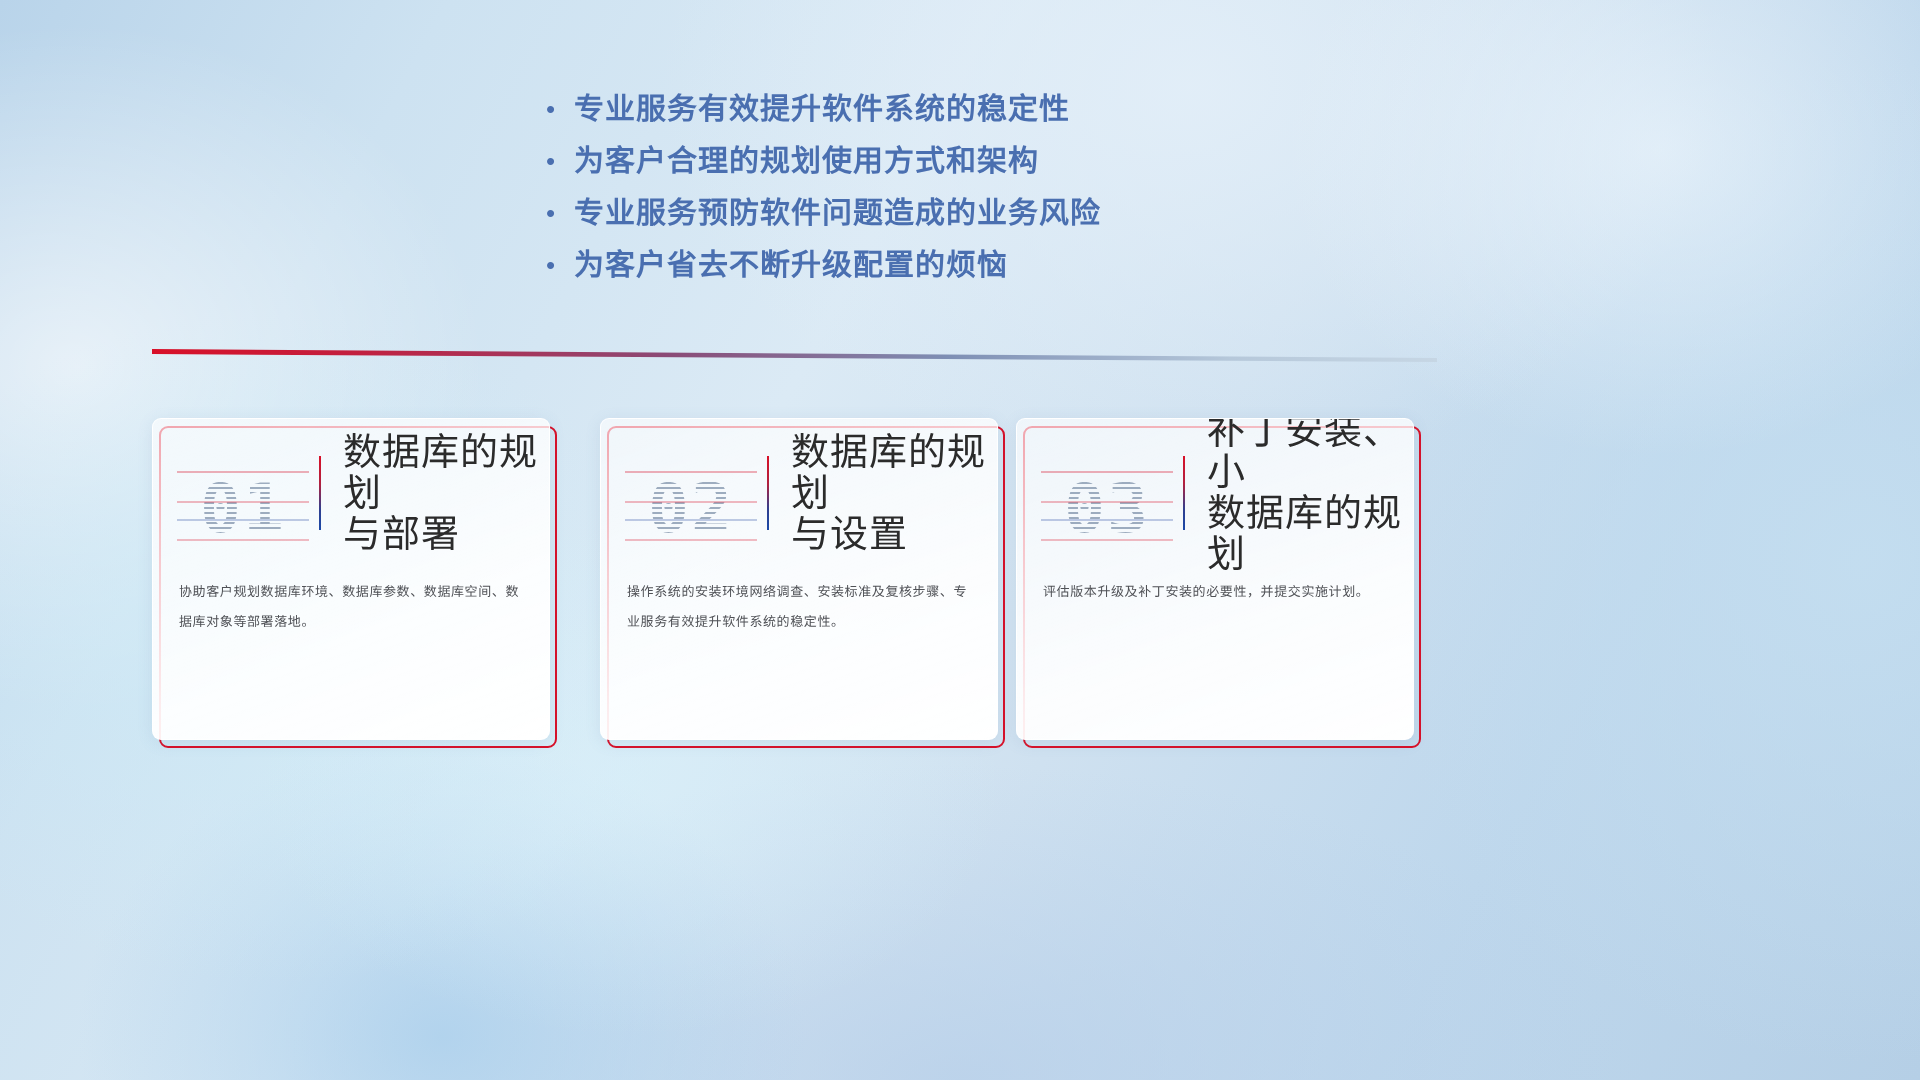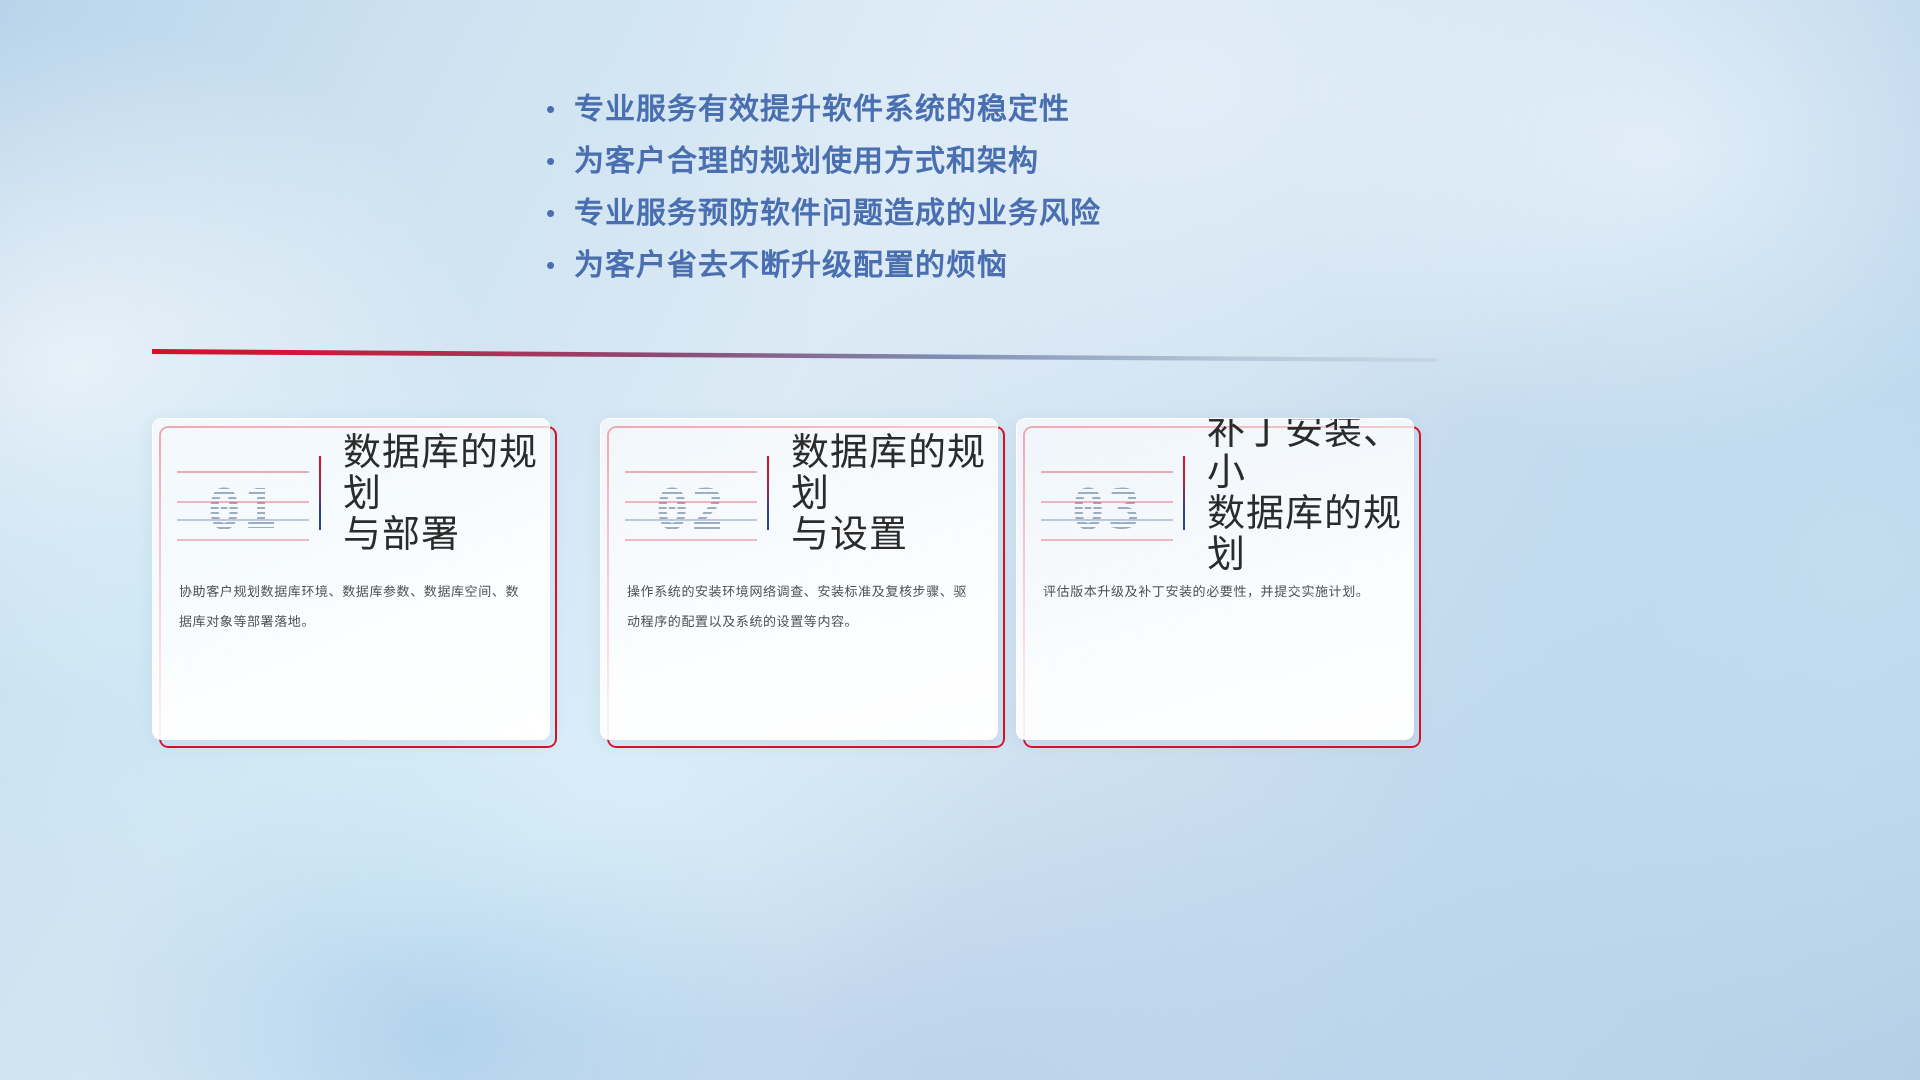--- a/index.html
+++ b/index.html
@@ -105,21 +105,21 @@
     position:absolute;left:0;top:18px;width:100%;height:112px;
     display:flex;align-items:center;
   }
   
   .card-num{
     position:relative;
     width:132px;flex:0 0 132px;
     margin-left:24px;
     height:104px;
     font-family:"DejaVu Sans Mono","Liberation Mono",monospace;
-    font-size:56px;
+    font-size:68px;
     font-weight:700;
     line-height:104px;
     letter-spacing:2px;
     text-align:center;
     color:#9fb0c4;
     -webkit-text-fill-color:transparent;
     background-image:repeating-linear-gradient(
         to bottom,
         rgba(116,136,162,0.95) 0px,
         rgba(116,136,162,0.95) 2px,
@@ -235,21 +235,21 @@
 
     <div class="card-wrap c2">
       <div class="card-outline"></div>
       <div class="card">
         <div class="card-head">
           <div class="card-num">02<span class="card-num-tint"></span></div>
           <div class="card-bar"></div>
           <div class="card-title">数据库的规划
 与设置</div>
         </div>
-        <div class="card-body">操作系统的安装环境网络调查、安装标准及复核步骤、驱动程序的配置以及系统的设置等内容。</div>
+        <div class="card-body">操作系统的安装环境网络调查、安装标准及复核步骤、专业服务有效提升软件系统的稳定性。</div>
       </div>
     </div>
 
     <div class="card-wrap c3">
       <div class="card-outline"></div>
       <div class="card">
         <div class="card-head">
           <div class="card-num">03<span class="card-num-tint"></span></div>
           <div class="card-bar"></div>
           <div class="card-title">补丁安装、小

